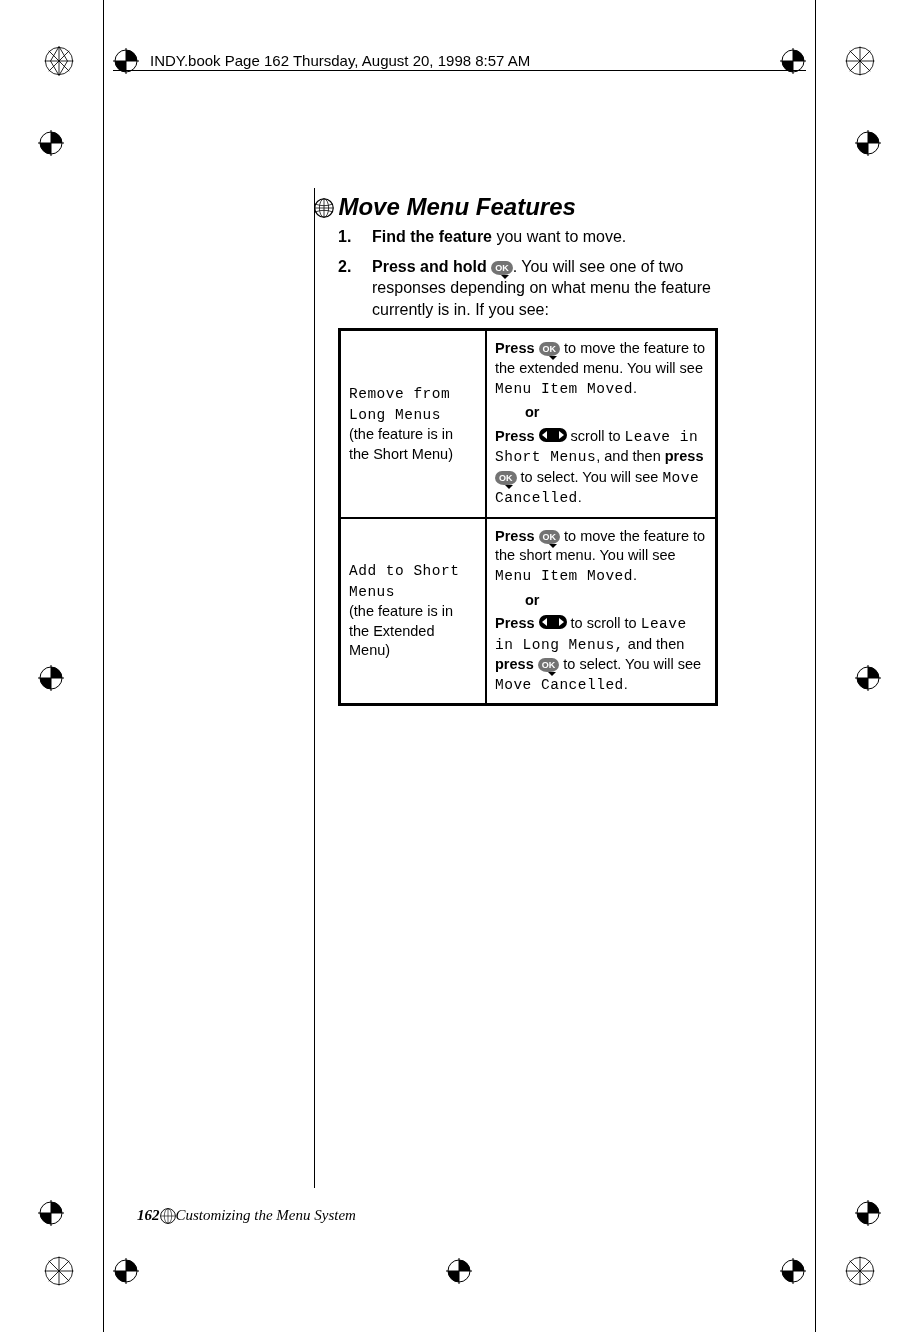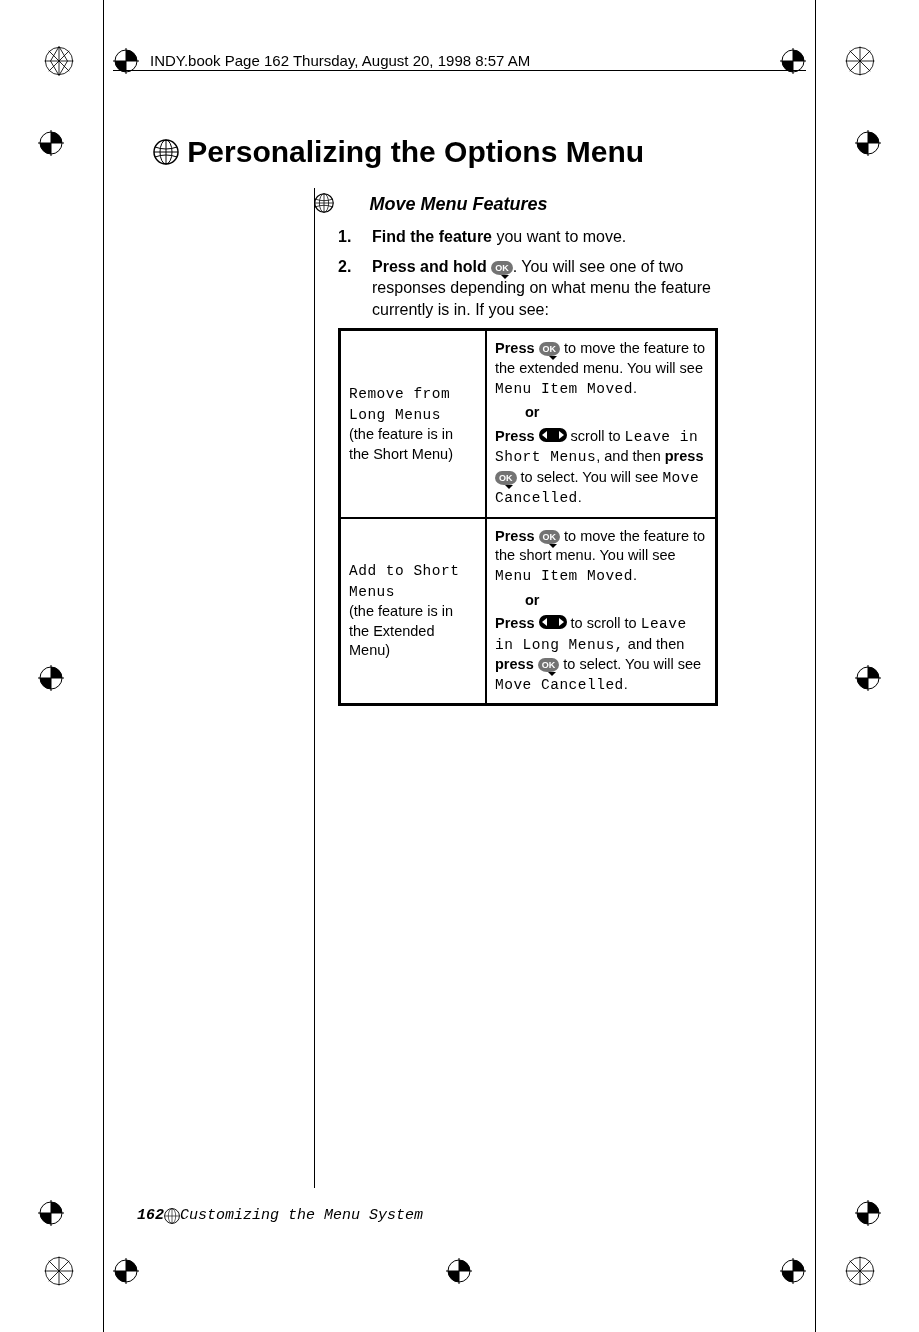--- a/index.html
+++ b/index.html
@@ -67,23 +67,22 @@
   }
   .h2-wrap {
     position: absolute;
     left: 314px;
     top: 193px;
   }
   .h2 {
     font-family: Arial, Helvetica, sans-serif;
     font-weight: bold;
     font-style: italic;
-    font-size: 18px;
+    font-size: 24px;
     display: inline-block;
-    margin-left: 31px;
   }
   .body-area {
     position: absolute;
     left: 338px;
     top: 226px;
     width: 410px;
     font-size: 16px;
     line-height: 1.35;
     font-family: Arial, Helvetica, sans-serif;
   }
@@ -175,21 +174,21 @@
     left: 314px;
     top: 788px;
     width: 440px;
   }
   .footer {
     position: absolute;
     left: 137px;
     top: 1207px;
     font-size: 15px;
     font-style: italic;
-    font-family: Liberation Mono, monospace;
+    font-family: Liberation Serif, serif;
     display: flex;
     align-items: center;
     gap: 0;
   }
   .footer .pn { font-weight: bold; font-style: italic; }
   .content-sep {
     position: absolute;
     left: 314px;
     top: 188px;
     height: 1000px;
@@ -320,31 +319,20 @@
       <circle cx="13" cy="13" r="11" fill="none" stroke="#000"></circle>
       <line x1="13" y1="0" x2="13" y2="26" stroke="#000"></line>
       <line x1="0" y1="13" x2="26" y2="13" stroke="#000"></line>
       <path d="M13 2 A11 11 0 0 1 24 13 L13 13 Z" fill="#000"></path>
       <path d="M13 24 A11 11 0 0 1 2 13 L13 13 Z" fill="#000"></path>
     </svg>
 
   <div class="header-text">INDY.book  Page 162  Thursday, August 20, 1998  8:57 AM</div>
   <div class="header-rule"></div>
 
-  <div class="h1">
-    <svg class="globe" width="26" height="26" viewBox="0 0 26 26">
-        <circle cx="13" cy="13" r="12" fill="none" stroke="#000" stroke-width="1.5"></circle>
-        <ellipse cx="13" cy="13" rx="6" ry="12" fill="none" stroke="#000"></ellipse>
-        <line x1="1" y1="13" x2="25" y2="13" stroke="#000"></line>
-        <line x1="13" y1="1" x2="13" y2="25" stroke="#000"></line>
-        <path d="M2 8 Q13 12 24 8" fill="none" stroke="#000"></path>
-        <path d="M2 18 Q13 14 24 18" fill="none" stroke="#000"></path>
-      </svg>
-    <span>Personalizing the Options Menu</span>
-  </div>
 
   <div class="content-sep"></div>
 
   <div class="h2-wrap">
     <svg class="globe" width="20" height="20" viewBox="0 0 26 26">
         <circle cx="13" cy="13" r="12" fill="none" stroke="#000" stroke-width="1.5"></circle>
         <ellipse cx="13" cy="13" rx="6" ry="12" fill="none" stroke="#000"></ellipse>
         <line x1="1" y1="13" x2="25" y2="13" stroke="#000"></line>
         <line x1="13" y1="1" x2="13" y2="25" stroke="#000"></line>
         <path d="M2 8 Q13 12 24 8" fill="none" stroke="#000"></path>

